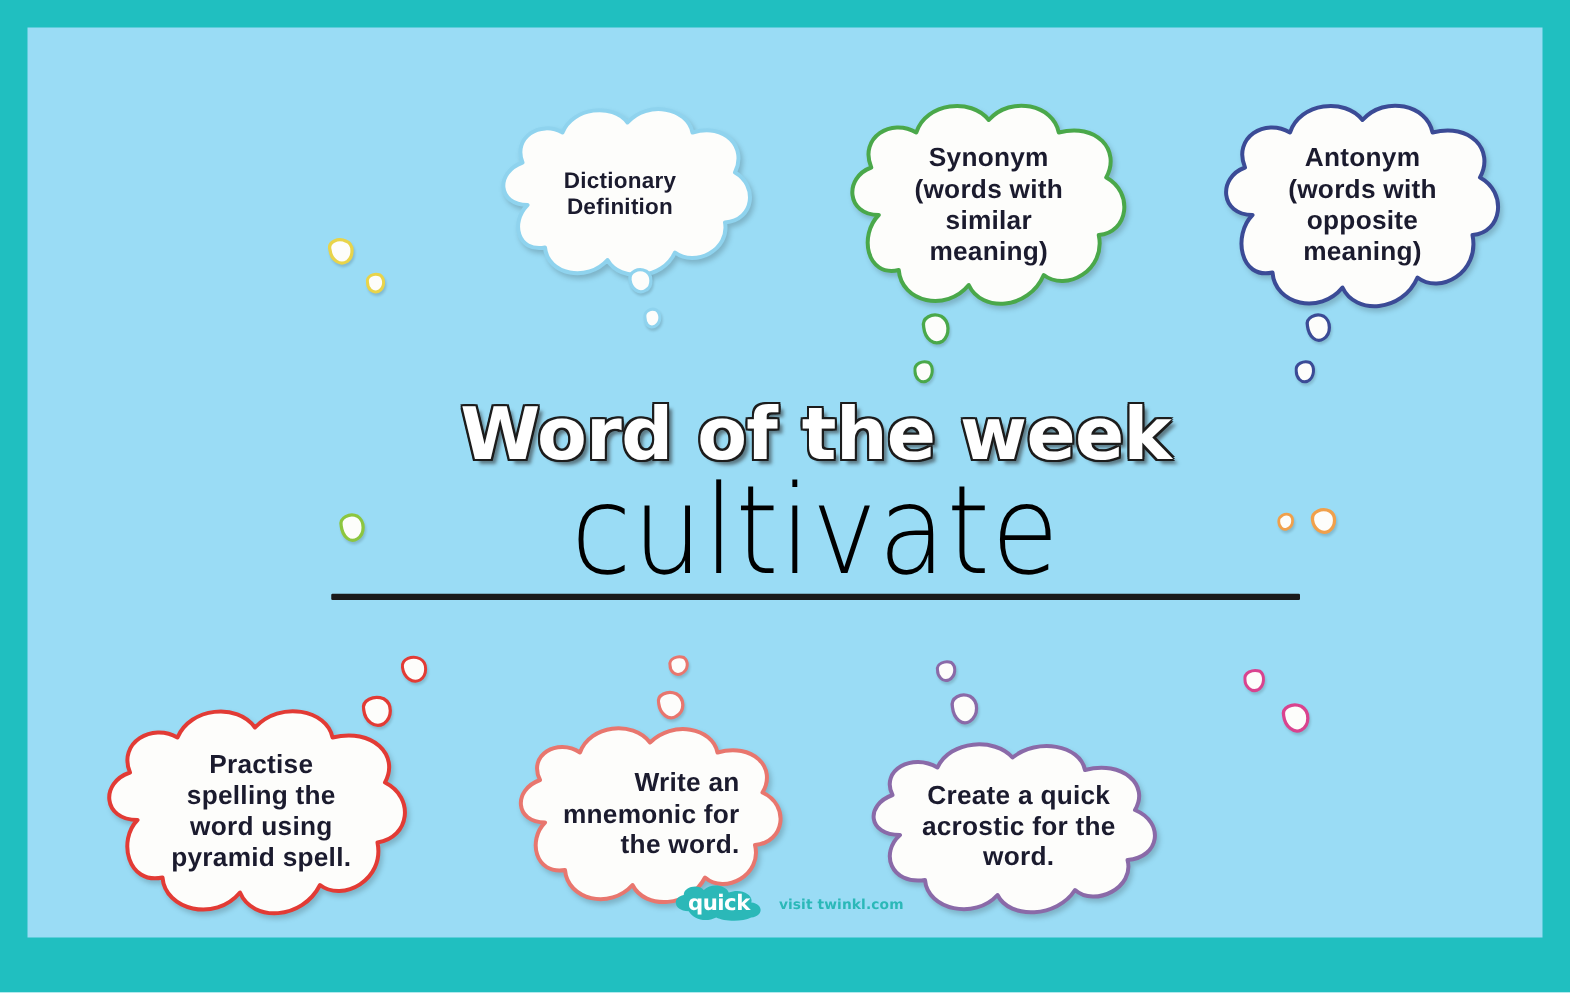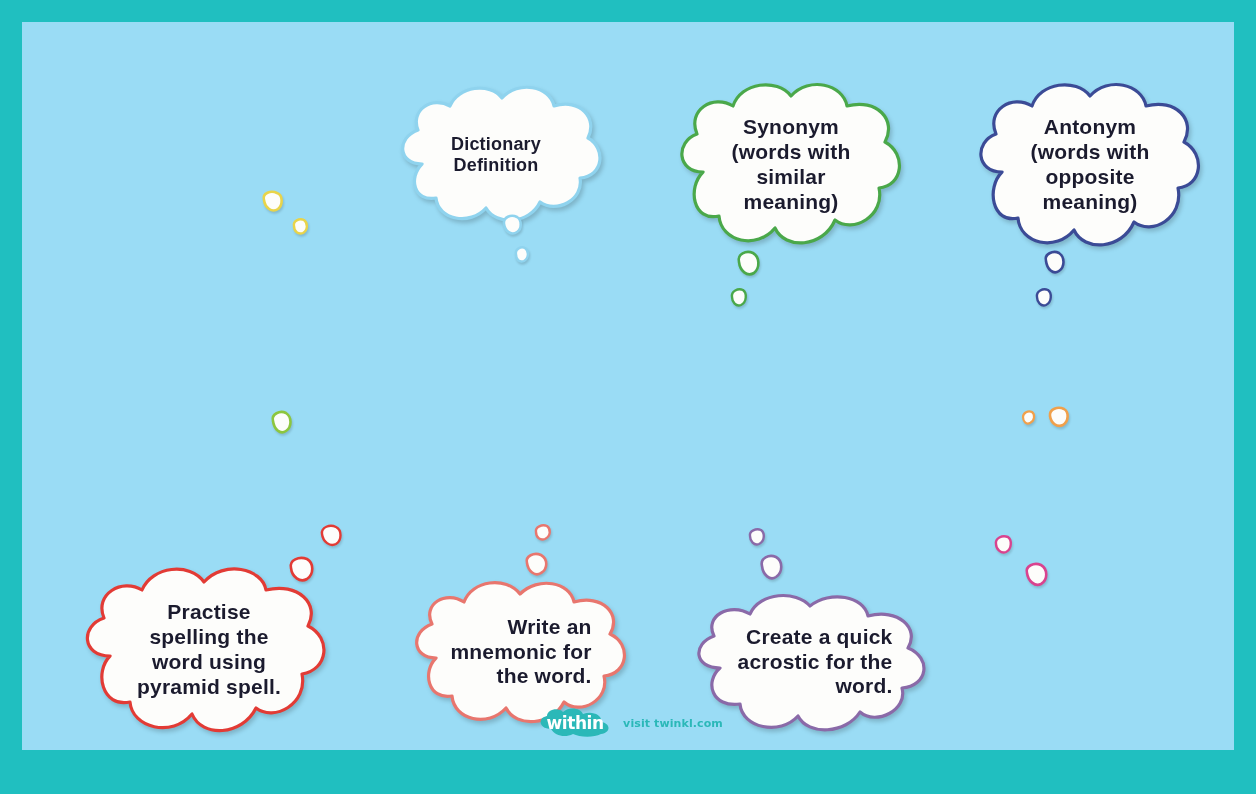--- a/index.html
+++ b/index.html
@@ -75,21 +75,21 @@
 
   
   #b-my-definition      { left: 62px;  top: 56px;  width: 246px; height: 150px; font-size: 23px; }
   #b-dictionary         { left: 362px; top: 58px;  width: 224px; height: 150px; font-size: 18px; }
   #b-synonym            { left: 645px; top: 52px;  width: 248px; height: 182px; font-size: 21px; }
   #b-antonym            { left: 944px; top: 50px;  width: 248px; height: 186px; font-size: 21px; justify-content: center; }
   #b-howmany            { left: 28px;  top: 256px; width: 232px; height: 216px; font-size: 21px; }
   #b-partofspeech       { left: 1064px;top: 298px; width: 170px; height: 190px; font-size: 18px; }
   #b-practise           { left: 48px;  top: 538px; width: 278px; height: 180px; font-size: 21px; }
   #b-mnemonic           { left: 380px; top: 554px; width: 238px; height: 152px; font-size: 21px; text-align: right; }
-  #b-acrostic           { left: 662px; top: 568px; width: 262px; height: 144px; font-size: 21px; text-align: right; }
+  #b-acrostic           { left: 662px; top: 568px; width: 262px; height: 144px; font-size: 21px; }
   #b-sentence           { left: 952px; top: 540px; width: 262px; height: 168px; font-size: 21px; }
 
   
   #heading-block {
     position: absolute;
     left: 243px;
     top: 296px;
     width: 775px;
     z-index: 2;
     text-align: center;
@@ -265,20 +265,25 @@
       <svg viewBox="0 0 25 21">
           <path d="M4 10 C3 3 12 0 18 3 C23 6 23 15 17 19 C11 22 5 17 4 10 Z" fill="#fdfdfb" stroke="#f0a04b" stroke-width="2.6"></path>
         </svg>
     </span>
     <span class="tail" style="left:998px;top:388px;width:16px;height:15px;">
       <svg viewBox="0 0 16 15">
           <path d="M3 7 C3 3 8 0 12 2 C15 4 15 11 10 13 C6 15 3 11 3 7 Z" fill="#fdfdfb" stroke="#f0a04b" stroke-width="2.2"></path>
         </svg>
     </span>
 
+    <div id="heading-block">
+      <div id="title">Word of the week</div>
+      <div id="word">cultivate</div>
+      <div id="word-rule"></div>
+    </div>
 
     <div class="bubble" id="b-practise">
       <span class="cloudwrap">
         <svg viewBox="0 0 278 180" preserveAspectRatio="none">
           <path d="M40 96 C12 96 10 66 34 58 C24 34 52 18 72 30 C82 6 120 2 134 22
                    C154 0 192 8 196 30 C228 22 250 44 238 66 C262 78 258 110 232 114
                    C238 144 204 162 186 148 C172 176 132 178 122 154
                    C102 178 62 168 60 142 C32 148 24 112 40 96 Z" fill="#fdfdfb" stroke="#e23b35" stroke-width="3.2" stroke-linejoin="round"></path>
         </svg>
       </span>
@@ -357,19 +362,19 @@
         </svg>
     </span>
 
     <div id="twinkl">
       <span id="twinkl-logo">
         <svg viewBox="0 0 84 30" preserveAspectRatio="none">
           <path d="M18 21 C6 21 4 10 14 8 C14 1 26 -1 30 4 C36 -2 48 0 50 6
                    C60 2 70 8 68 14 C78 15 78 25 68 26 C60 30 46 29 40 26
                    C32 30 22 28 18 21 Z" fill="#2bb8b8"></path>
         </svg>
-        <span id="twinkl-word">within</span>
+        <span id="twinkl-word">quick</span>
       </span>
       <span id="twinkl-visit">visit twinkl.com</span>
     </div>
 
   </div>
 </div>
 
 </body></html>

